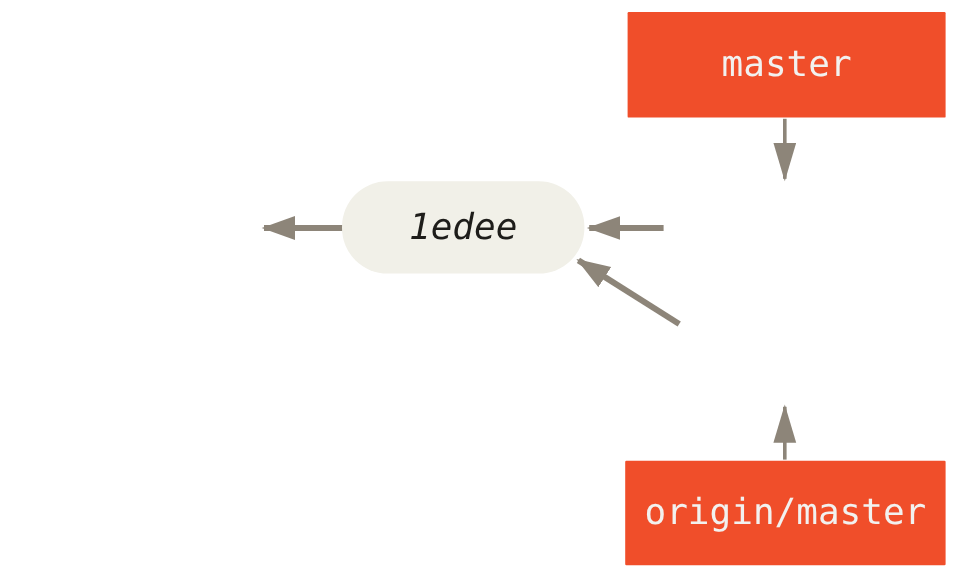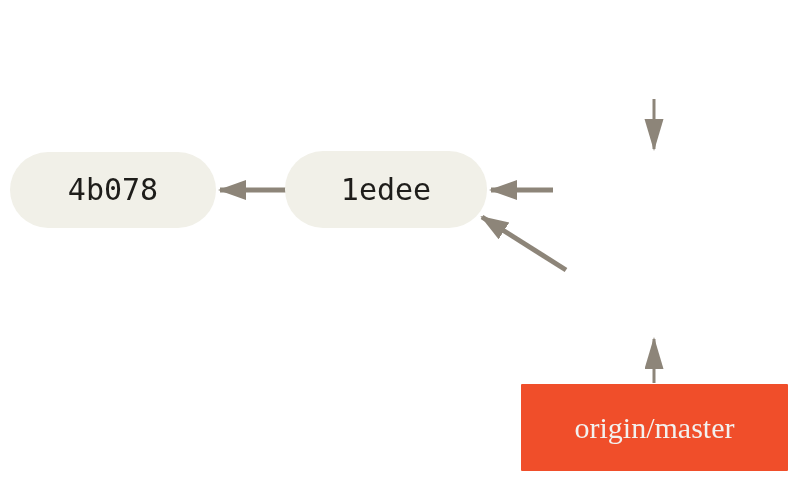--- a/index.html
+++ b/index.html
@@ -53,22 +53,22 @@
 
     <line x1="654" y1="383" x2="654" y2="339" stroke-width="3" marker-end="url(#head-small)" stroke="#8D8579"></line>
 
     <line x1="553" y1="190" x2="491" y2="190" stroke-width="5" marker-end="url(#head-big)" stroke="#8D8579"></line>
 
     <line x1="286" y1="190" x2="220" y2="190" stroke-width="5" marker-end="url(#head-big)" stroke="#8D8579"></line>
 
     <line x1="566" y1="270" x2="482" y2="217" stroke-width="5" marker-end="url(#head-big)" stroke="#8D8579"></line>
   </svg>
 
-  <div class="node commit commit-4b078" style="background-color: rgb(241, 240, 232); color: rgb(30, 29, 26);">4b078</div>
 
-  <div class="node commit commit-1edee" style="background-color: rgb(241, 240, 232); color: rgb(30, 29, 26);">1edee</div>
+  <div class="node commit commit-1edee" style="background-color: rgb(241, 240, 232); color: rgb(30, 29, 26); font-style: italic;">1edee</div>
 
 
 
+  <div class="node branch-label label-master" style="background-color: rgb(240, 78, 42); color: rgb(242, 241, 239);">master</div>
 
-  <div class="node branch-label label-origin-master" style="background-color: rgb(240, 78, 42); color: rgb(242, 241, 239); font-family: Liberation Serif, serif;">origin/master</div>
+  <div class="node branch-label label-origin-master" style="background-color: rgb(240, 78, 42); color: rgb(242, 241, 239);">origin/master</div>
 
 </div>
 
 </body></html>

